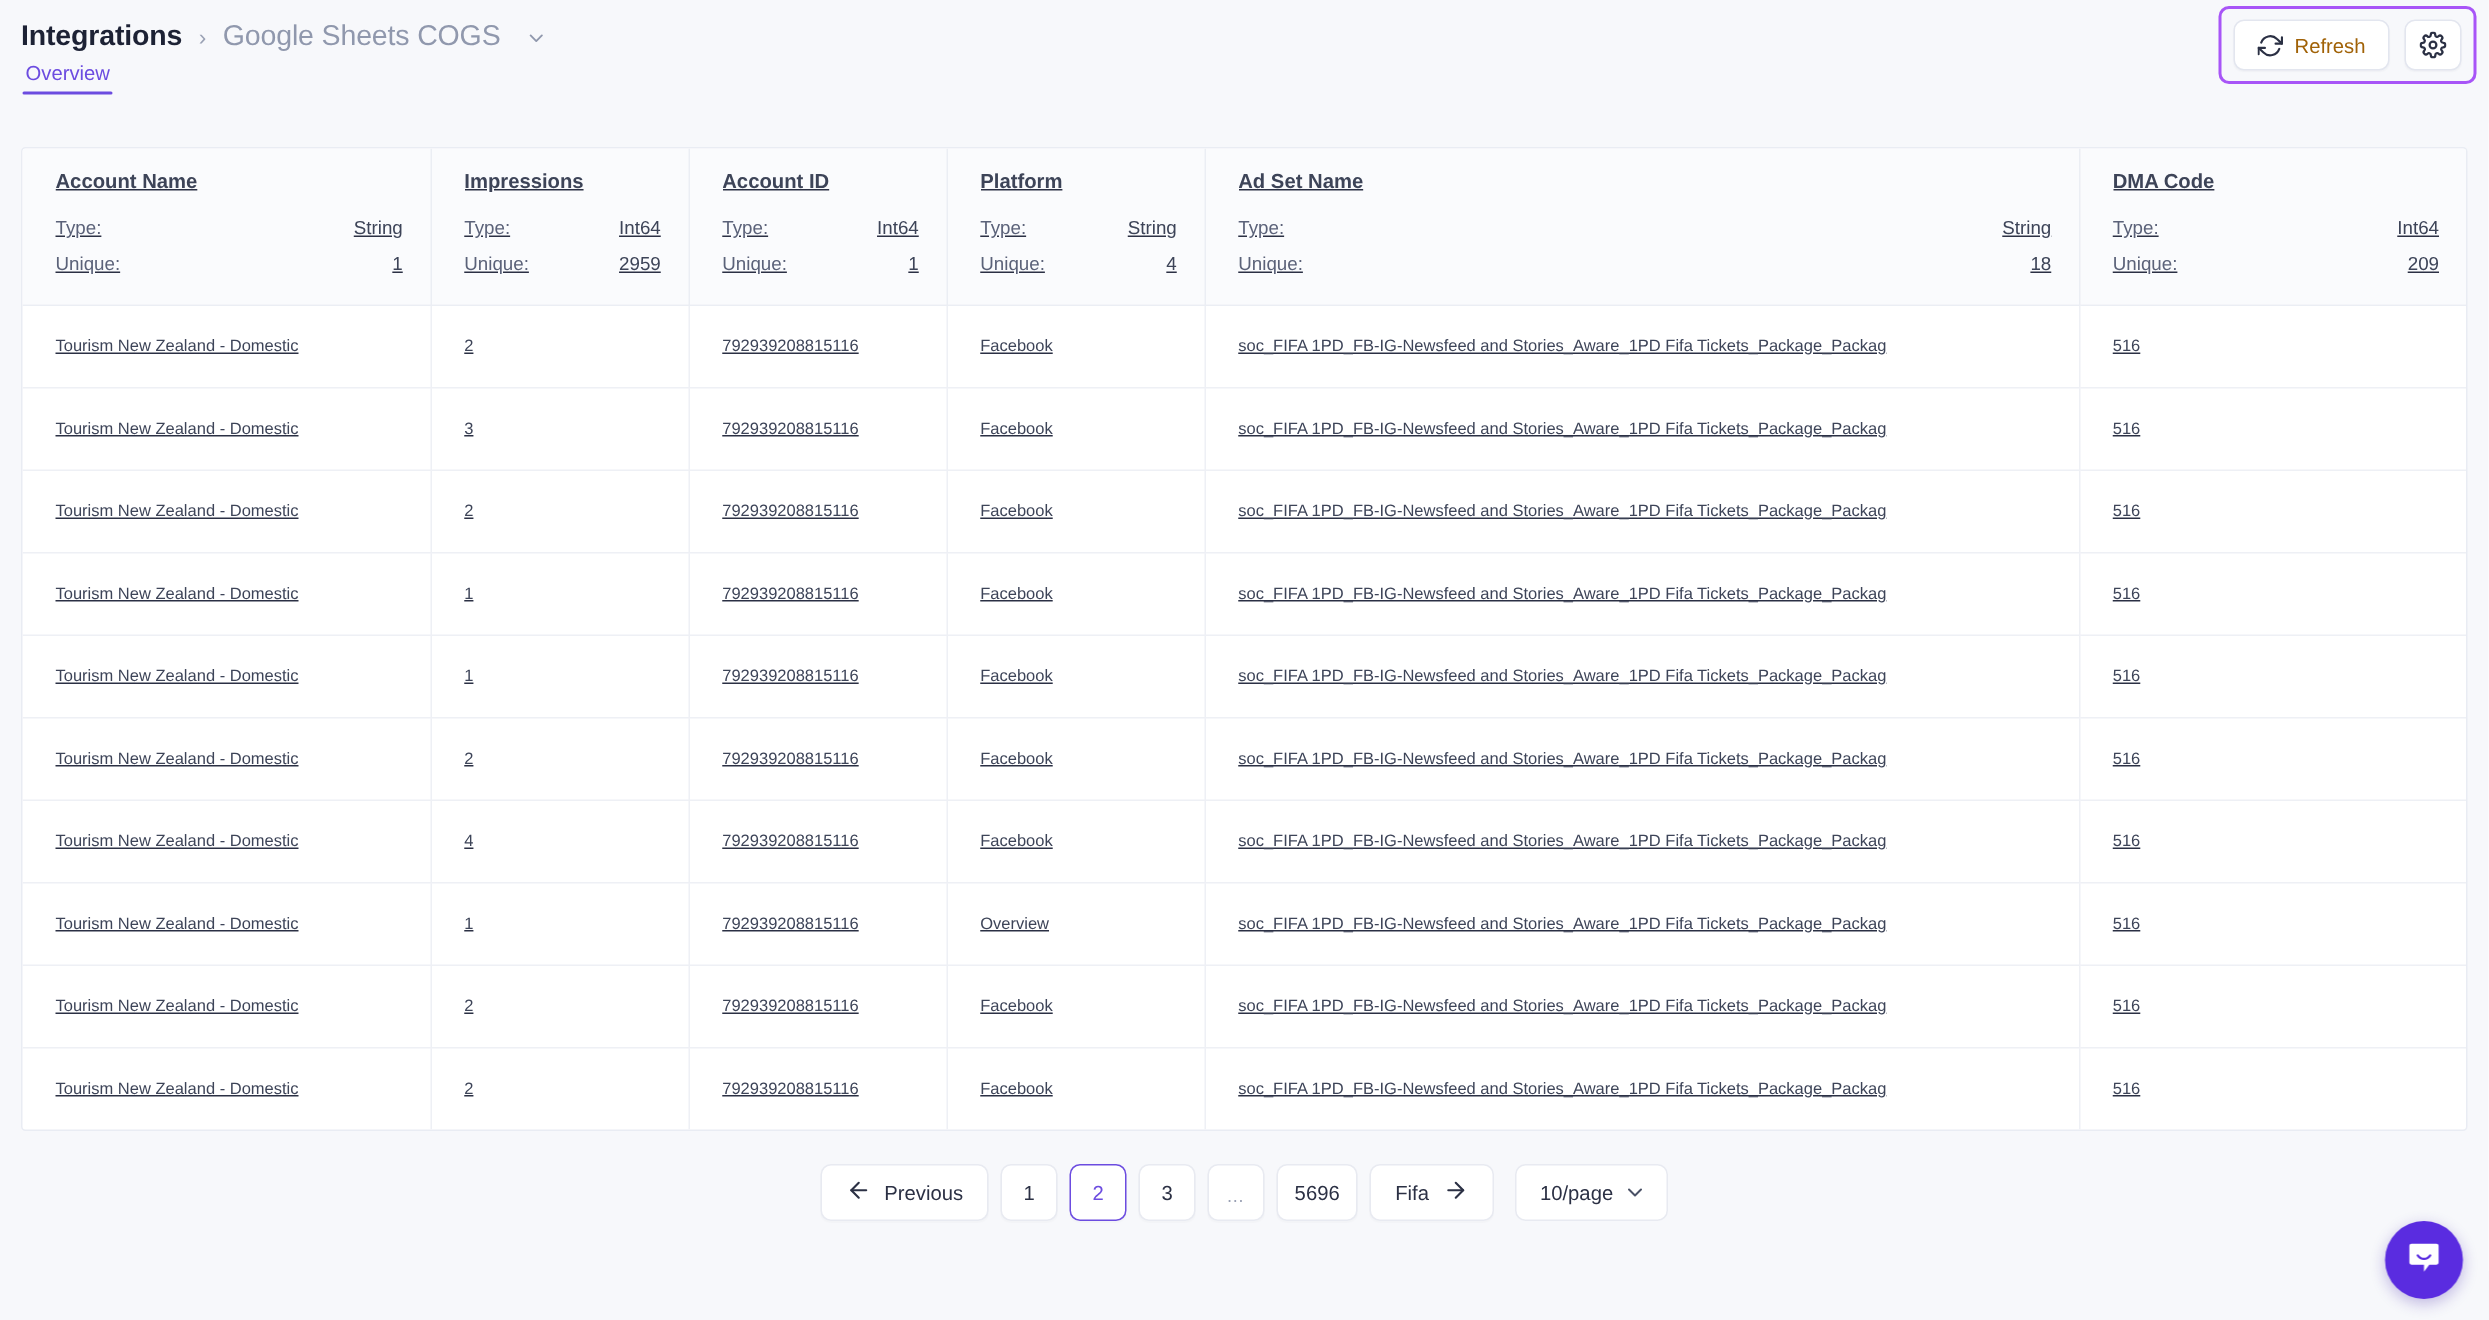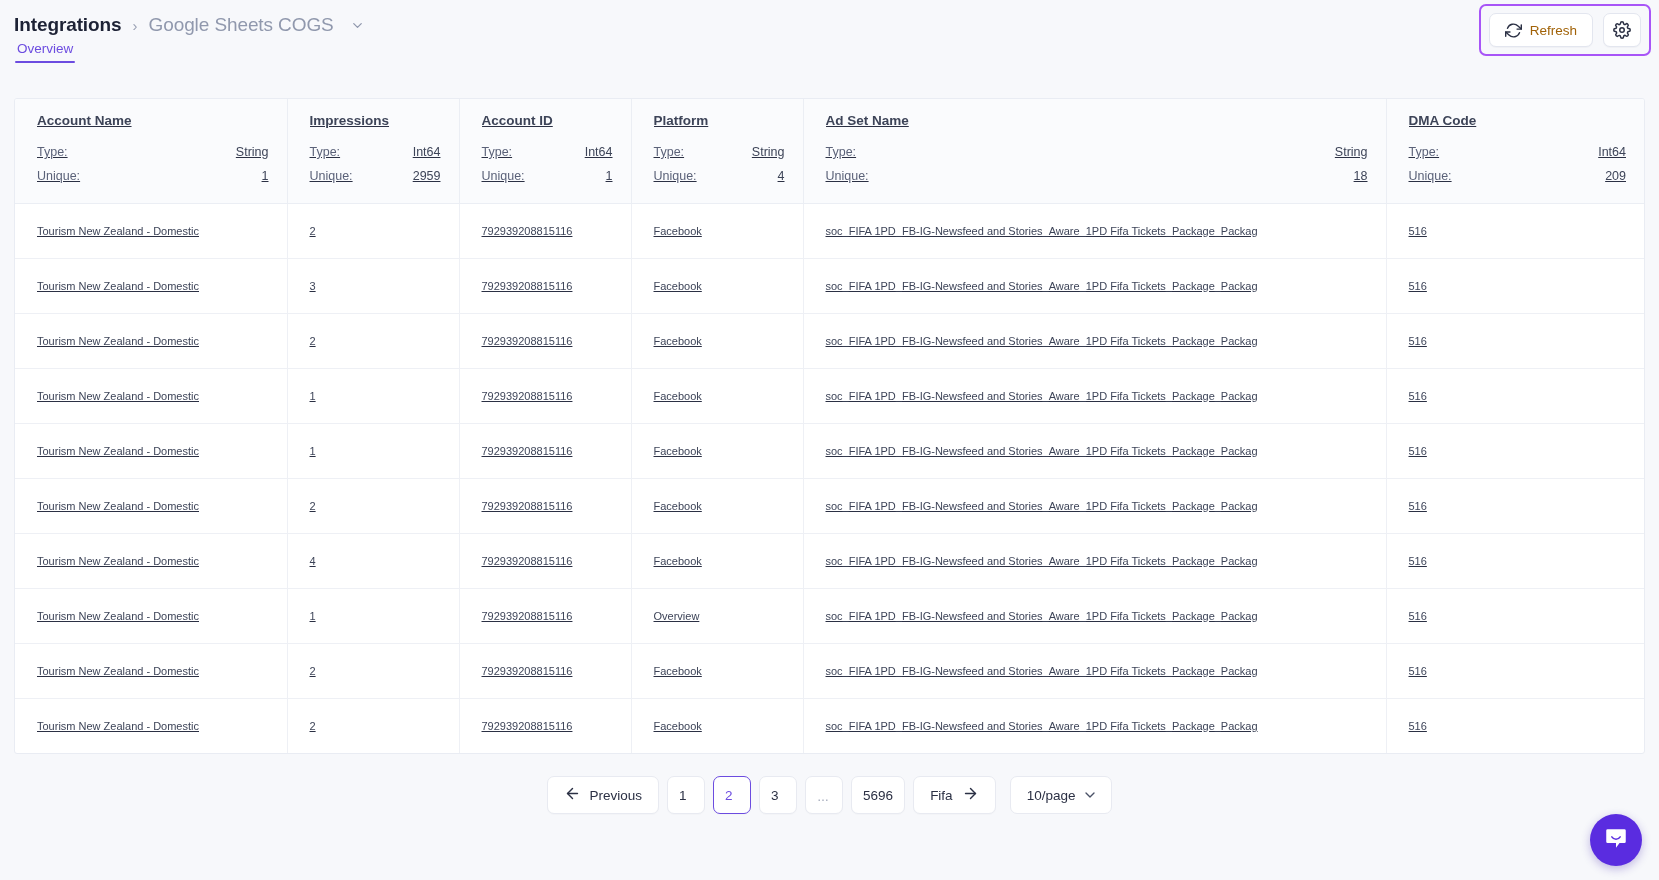--- a/index.html
+++ b/index.html
@@ -196,20 +196,21 @@
     display: flex;
     justify-content: center;
     align-items: center;
     gap: 8px;
     padding: 22px 0 0 0;
   }
 
   .pg {
     display: inline-flex;
     align-items: center;
+    justify-content: center;
     gap: 9px;
     min-width: 38px;
     height: 38px;
     padding: 0 11px;
     background: #ffffff;
     border: 1px solid #e8eaf1;
     border-radius: 7px;
     font-size: 13.5px;
     color: #2b3044;
     cursor: pointer;

